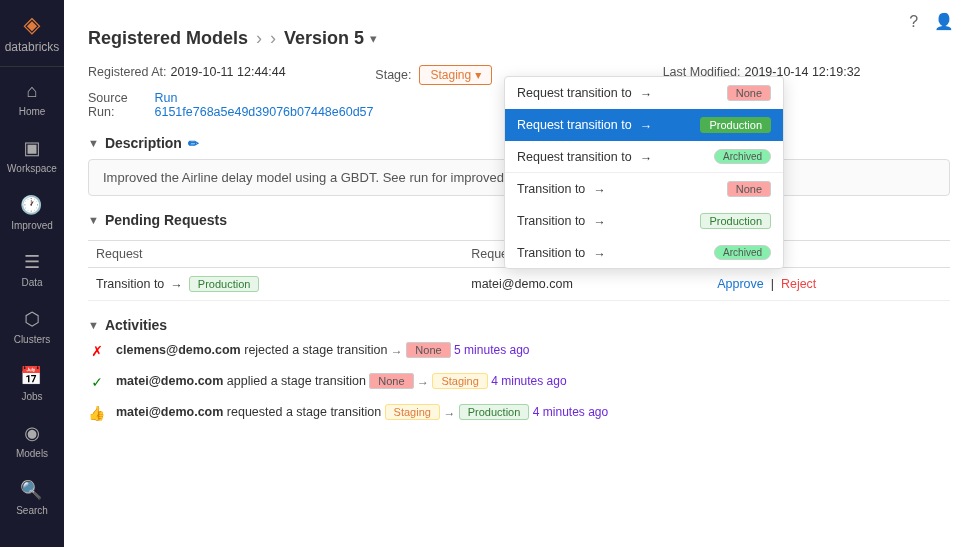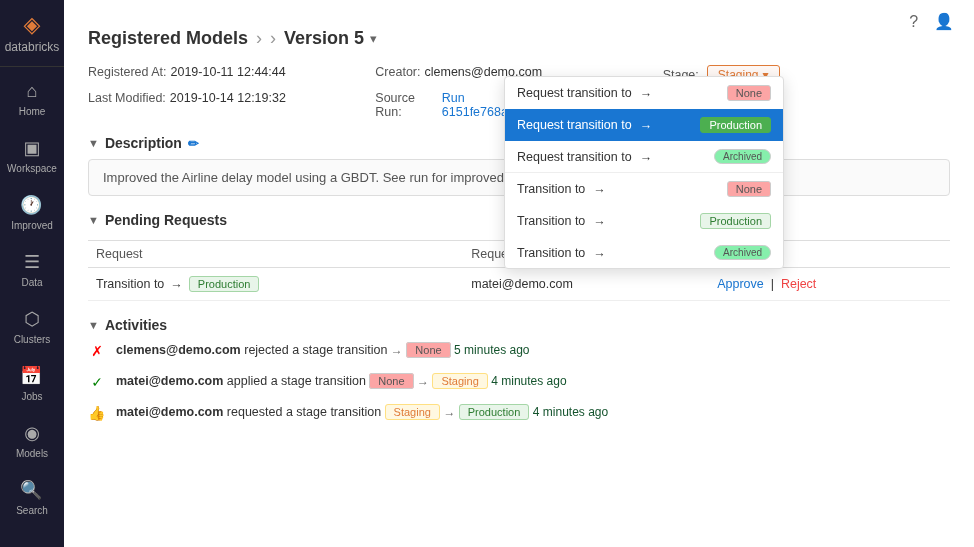--- a/index.html
+++ b/index.html
@@ -163,21 +163,21 @@
     .reject-link { color: #ef4444; cursor: pointer; text-decoration: none; }
 
     
     .activity-list { display: flex; flex-direction: column; gap: 12px; margin-top: 8px; }
     .activity-item { display: flex; gap: 10px; align-items: flex-start; }
     .activity-icon { width: 18px; height: 18px; display: flex; align-items: center; justify-content: center; font-size: 14px; flex-shrink: 0; margin-top: 1px; }
     .activity-content { flex: 1; line-height: 1.5; font-size: 12.5px; }
     .activity-content strong { font-weight: 600; }
     .activity-sub { color: #555; font-size: 12px; margin-top: 2px; }
     .arrow-icon { color: #666; font-size: 12px; }
-    .time-ago { color: #14532d; font-size: 12px; }
+    .time-ago { color: #6d28d9; font-size: 12px; }
 
     .transition-cell { display: flex; align-items: center; gap: 6px; }
 
     
     .dropdown-overlay {
       position: absolute;
       top: 76px;
       right: 190px;
       width: 280px;
       background: #fff;
@@ -255,24 +255,20 @@
     <span class="last">
       <span>Version 5</span>
       <button class="dropdown-btn">▾</button>
     </span>
   </div>
 
   <div class="meta-grid">
     <div class="meta-row">
       <span class="meta-label">Registered At:</span>
       <span class="meta-value">2019-10-11 12:44:44</span>
-    </div>
-    <div class="meta-row">
-      <span class="meta-label">Creator:</span>
-      <span class="meta-value">clemens@demo.com</span>
     </div>
     <div class="stage-section">
       <span class="stage-label">Stage:</span>
       <button class="stage-btn">
         <span>Staging</span>
         <span>▾</span>
       </button>
     </div>
     <div class="meta-row">
       <span class="meta-label">Last Modified:</span>

